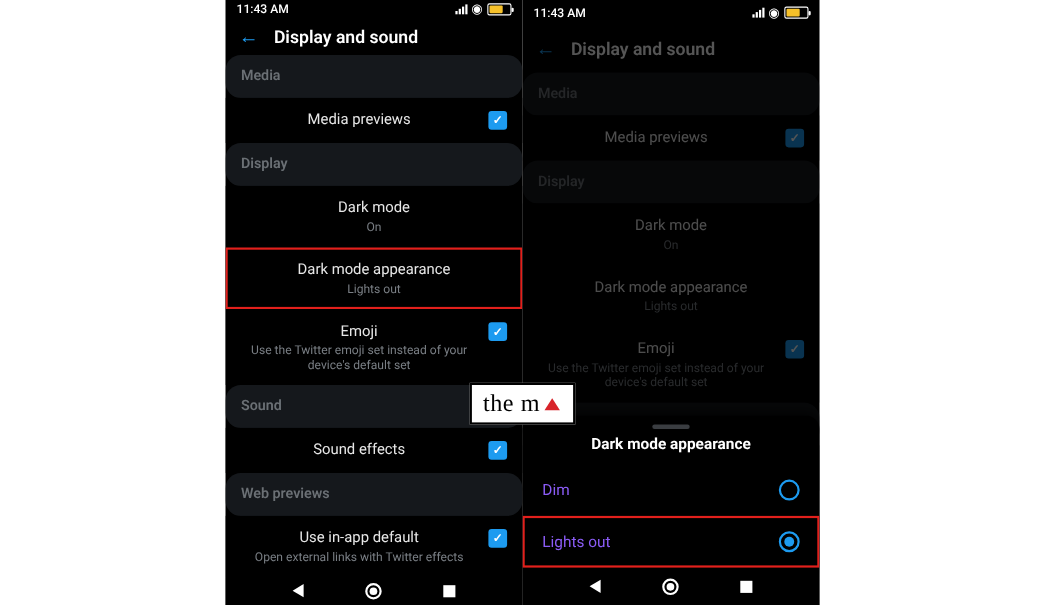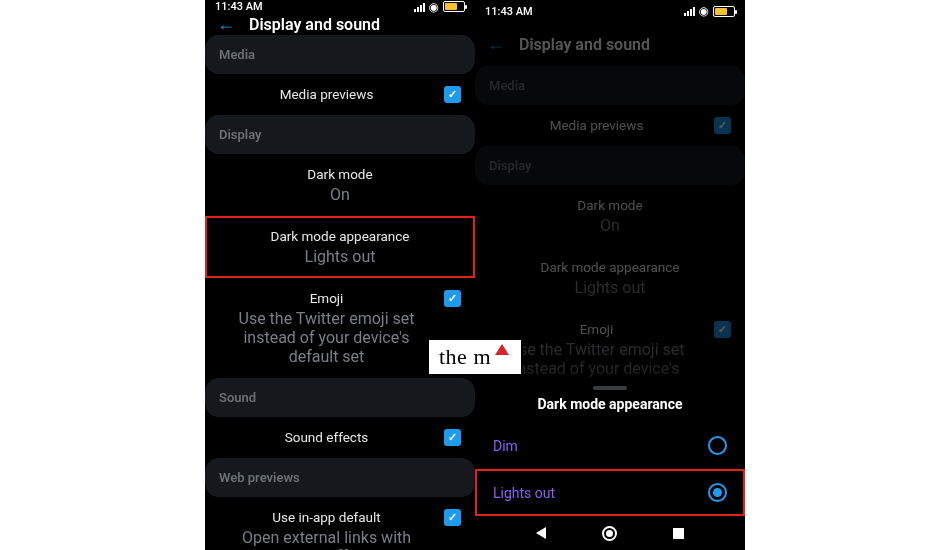--- a/index.html
+++ b/index.html
@@ -68,21 +68,21 @@
       background: #15181c; color: #6b7075; font-size: 13px; font-weight: 600;
       padding: 12px 14px;
       border-radius: 14px;
     }
     .row {
       padding: 12px 14px; display: flex; justify-content: space-between;
       align-items: flex-start; gap: 10px; background: #000; text-align: center;
     }
     .row .text { flex: 1; }
     .row .label { color: #e7e7e7; font-size: 13.5px; }
-    .row .sub { color: #7a7f85; font-size: 16px; margin-top: 3px; }
+    .row .sub { color: #7a7f85; font-size: 11px; margin-top: 3px; }
     .check {
       width: 17px; height: 17px; border-radius: 3px;
       background: #1d9bf0; display: flex; align-items: center;
       justify-content: center; color: #fff; font-size: 11px; font-weight: bold;
       flex-shrink: 0;
     }
     .highlight-red {
       outline: 2px solid #e2201c; outline-offset: -2px;
     }
     .nav-bar {
@@ -122,27 +122,27 @@
     .radio-label { color: #8b5cf6; font-size: 14px; }
     .radio {
       width: 19px; height: 19px; border: 2px solid #1d9bf0; border-radius: 50%;
       display: flex; align-items: center; justify-content: center;
     }
     .radio.selected .dot { width: 9px; height: 9px; background: #1d9bf0; border-radius: 50%; }
 
     
     .logo-banner {
       position: absolute;
-      left: 50%; top: 338px; transform: translateX(-50%);
+      left: 50%; top: 348px; transform: translateX(-50%);
       background: #fff; color: #000;
       font-family: "Brush Script MT", "Comic Sans MS", cursive;
       font-size: 22px; letter-spacing: 0.5px;
       padding: 4px 10px; border: 2px solid #000;
       white-space: nowrap; z-index: 20;
-      display: flex; align-items: flex-start; gap: 2px;
+      display: flex; align-items: center; gap: 2px;
     }
     .logo-banner .tri {
       display: inline-block; width: 0; height: 0;
       border-left: 7px solid transparent; border-right: 7px solid transparent;
       border-bottom: 11px solid #d8232a; vertical-align: middle; margin: 0 2px;
     }
   </style>
 </head>
 <body>
 

